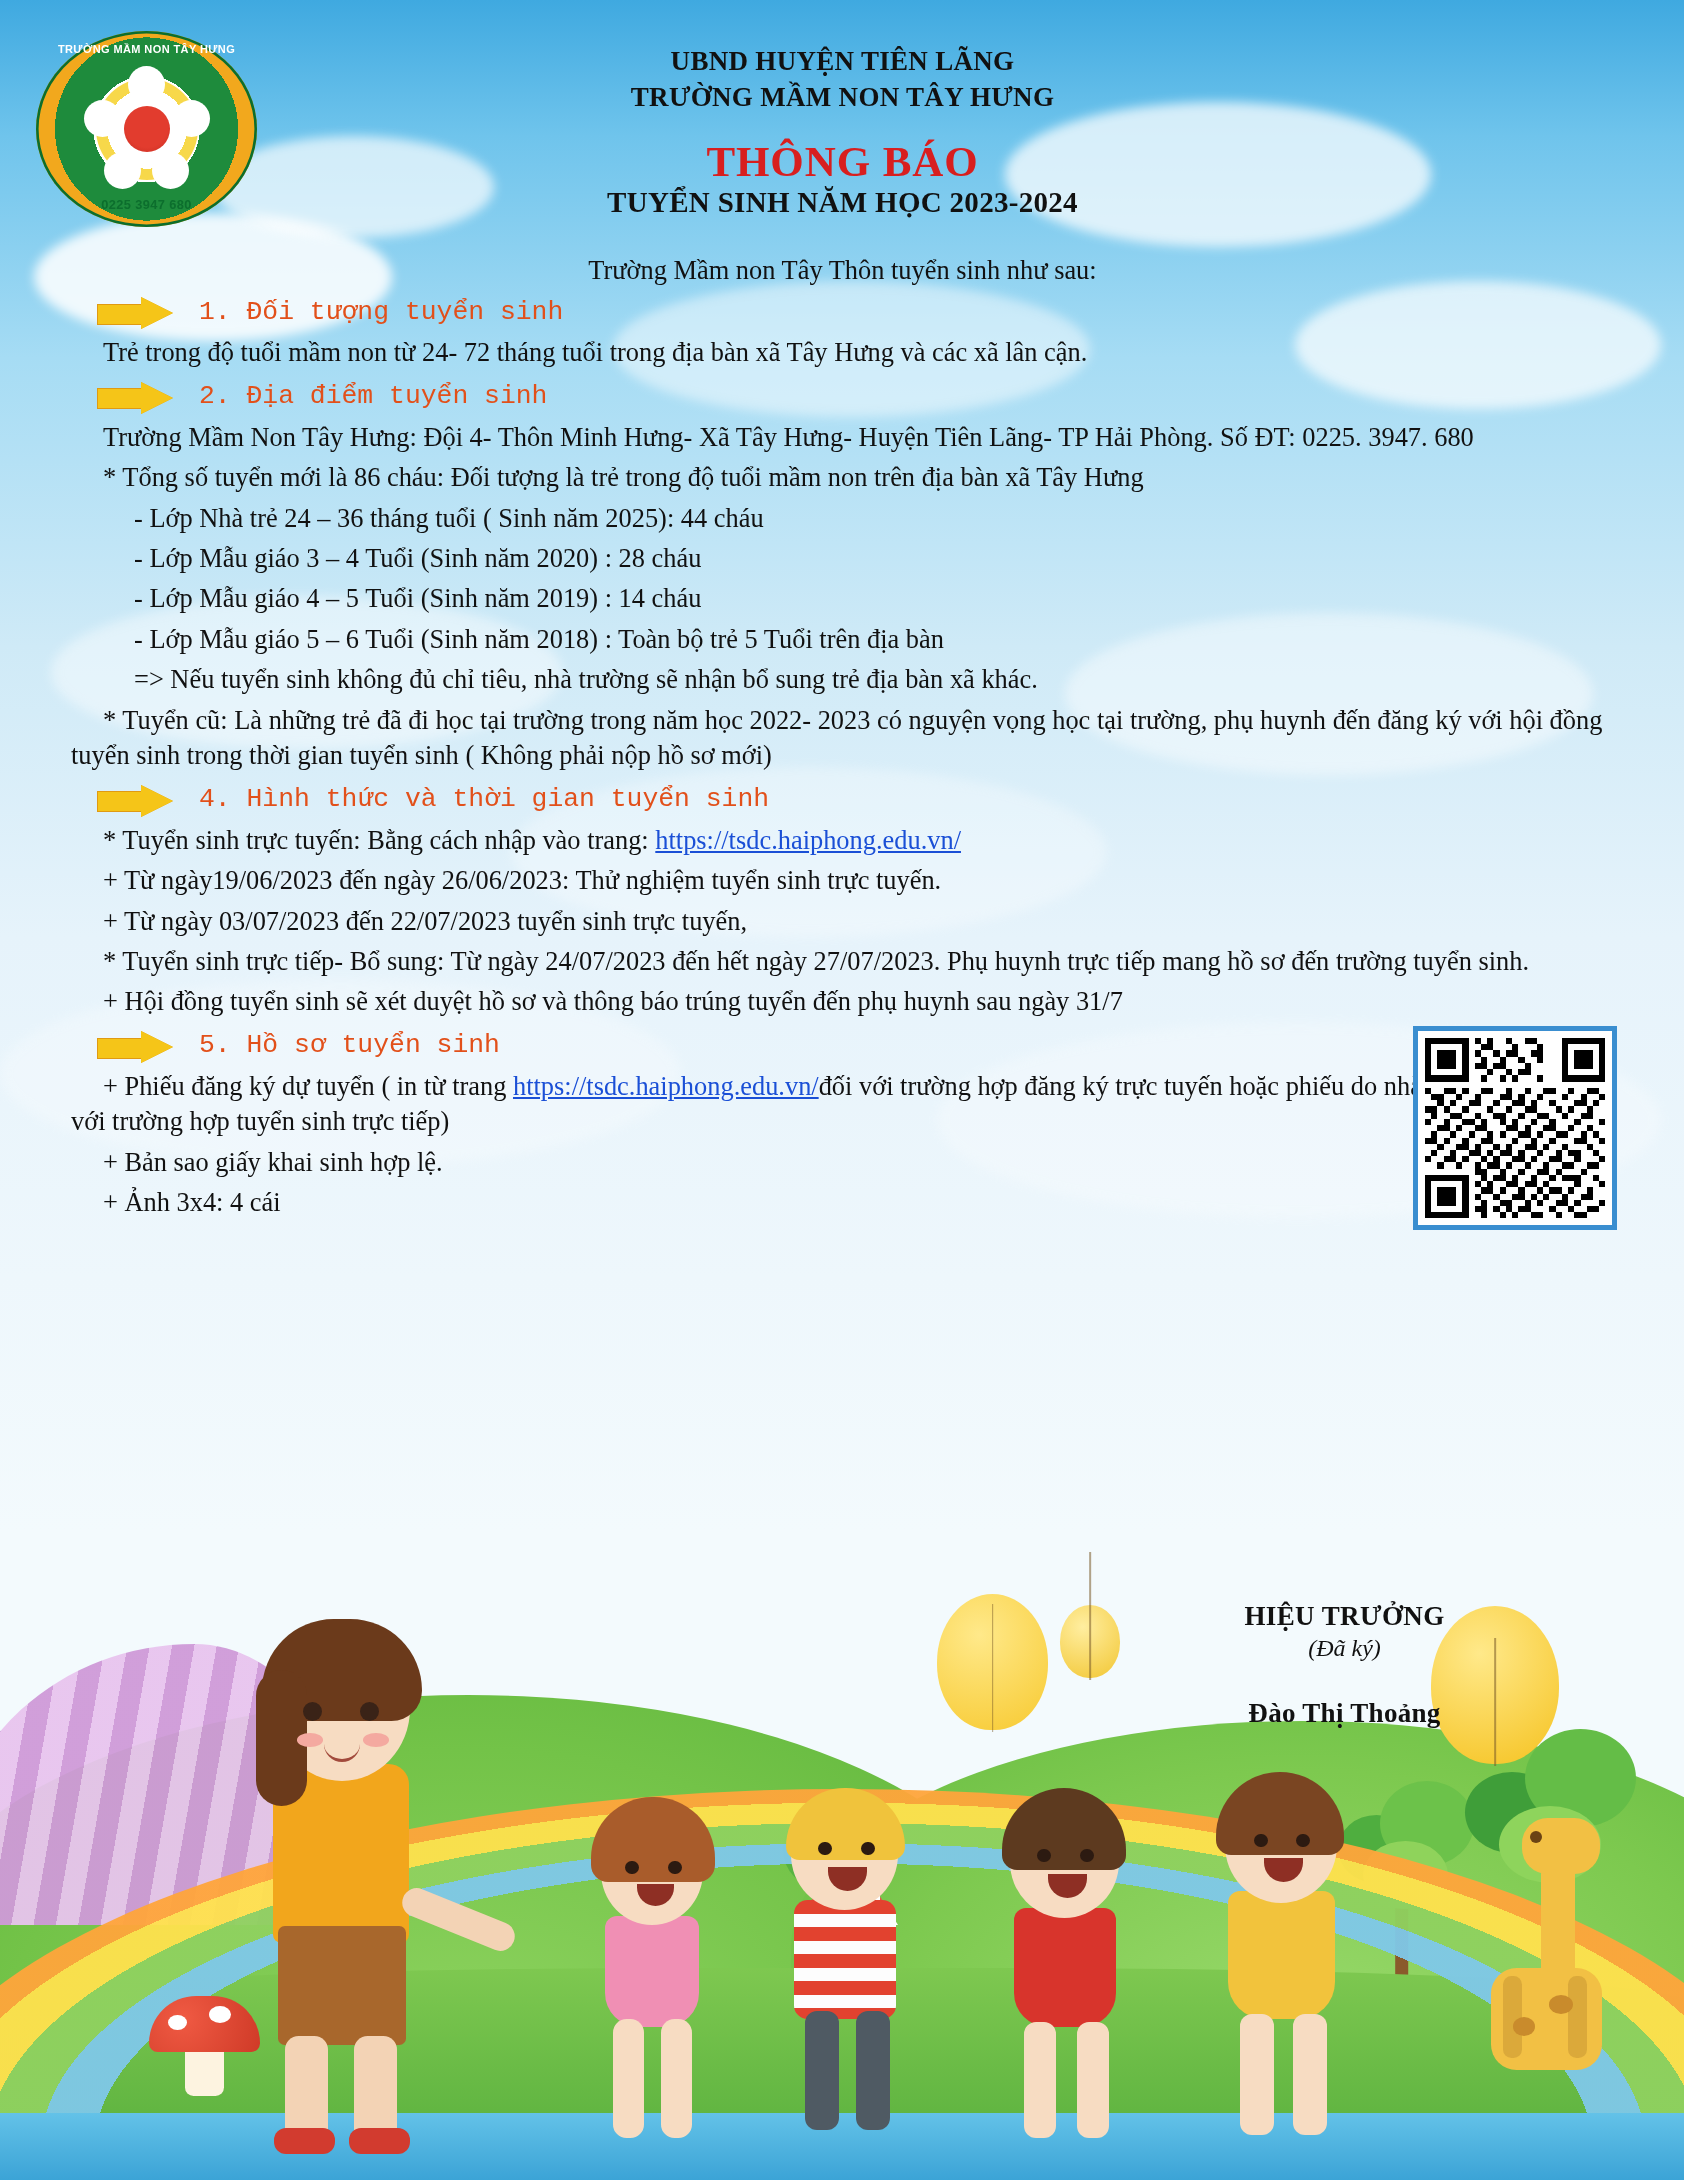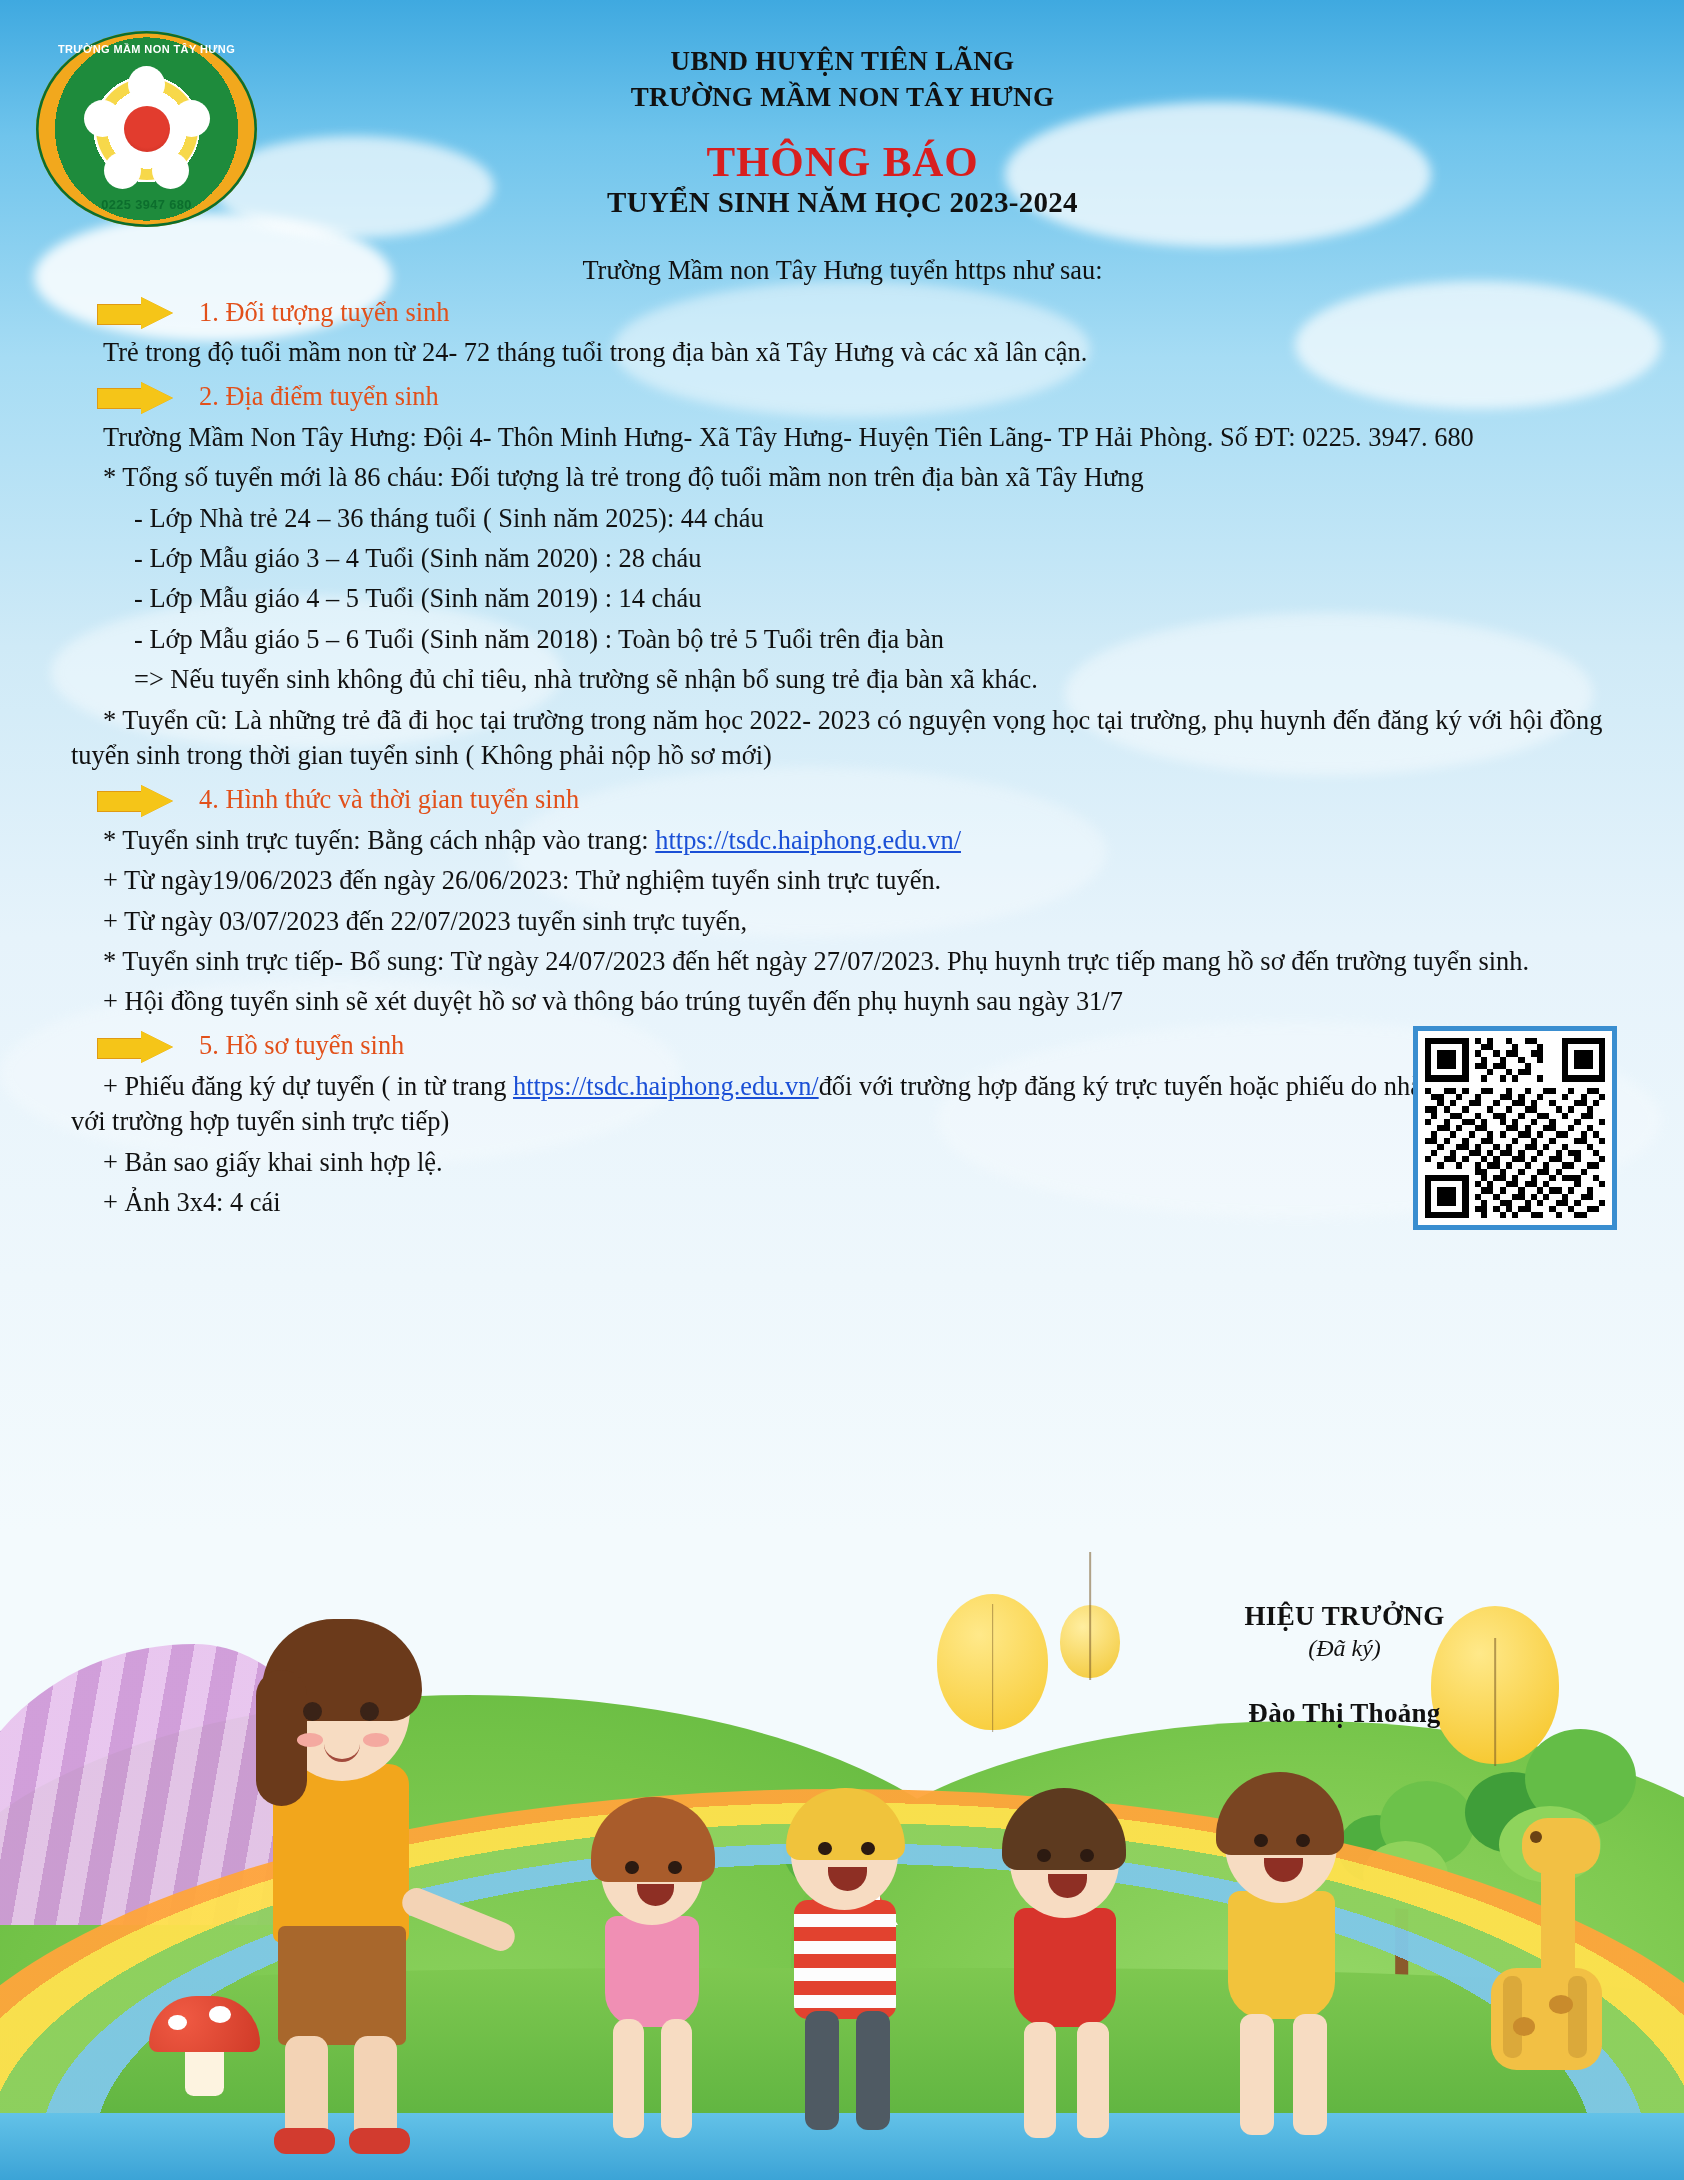--- a/index.html
+++ b/index.html
@@ -164,20 +164,21 @@
   .p.indent { text-indent: 32px; }
   .p.indent2 { padding-left: 63px; }
 
   .section-head {
     position: relative;
     color: #e2501a;
     font-size: 26.4px;
     font-weight: normal;
     margin: 8.5px 0 3.4px 0;
     padding-left: 128px;
+    font-family: Liberation Mono, monospace;
   }
   .arrow {
     position: absolute; left: 25.6px; top: 3.4px; width: 78px; height: 31px;
   }
   .arrow .shaft {
     position: absolute; left: 0; top: 6px; width: 48px; height: 19px;
     background: #f5c518; border: 1.7px solid #e09a12; border-right: none;
   }
   .arrow .head {
     position: absolute; left: 44px; top: -0.9px;
@@ -357,21 +358,21 @@
 
 <div class="doc">
 
   <div class="hdr">
     <div class="l1">UBND HUYỆN TIÊN LÃNG</div>
     <div class="l2">TRƯỜNG MẦM NON TÂY HƯNG</div>
   </div>
 
   <div class="title-main">THÔNG BÁO</div>
   <div class="title-sub">TUYỂN SINH NĂM HỌC 2023-2024</div>
-  <div class="intro">Trường Mầm non Tây Hưng tuyển https như sau:</div>
+  <div class="intro">Trường Mầm non Tây Thôn tuyển sinh như sau:</div>
 
   <div class="body-text">
 
     <div class="section-head">
       <span class="arrow">
           <span class="shaft"></span>
           <span class="head"></span>
         </span>
       <span>1. Đối tượng tuyển sinh</span>
     </div>

